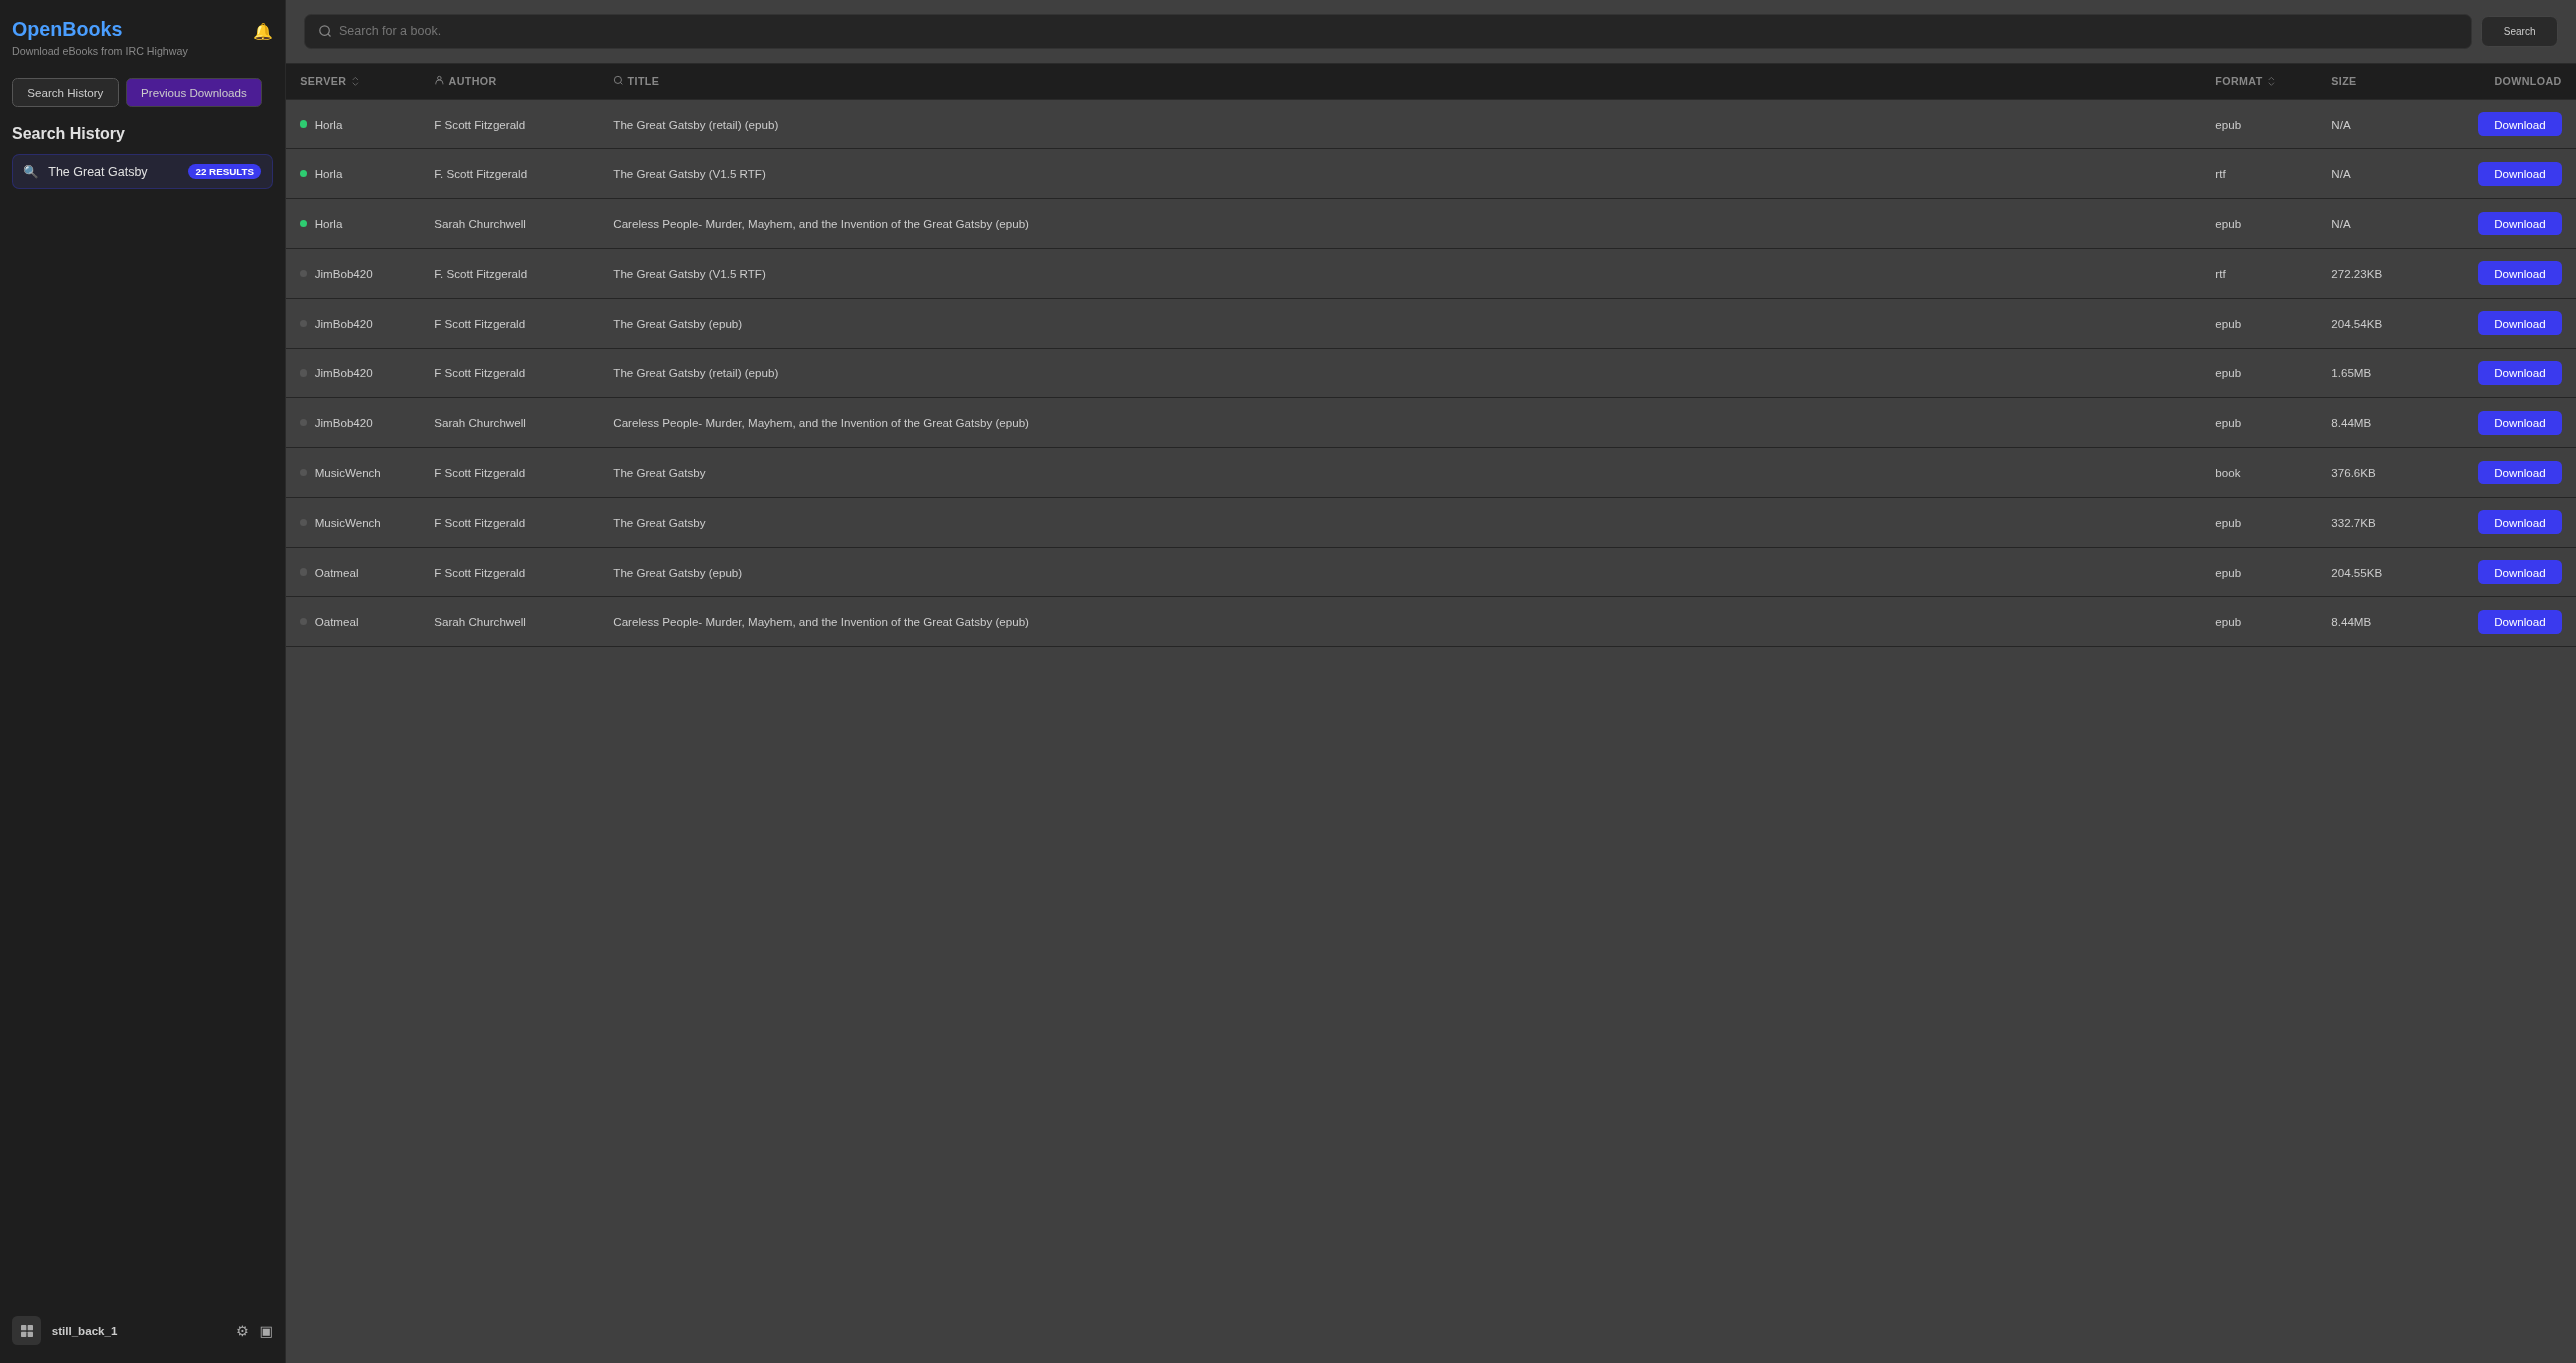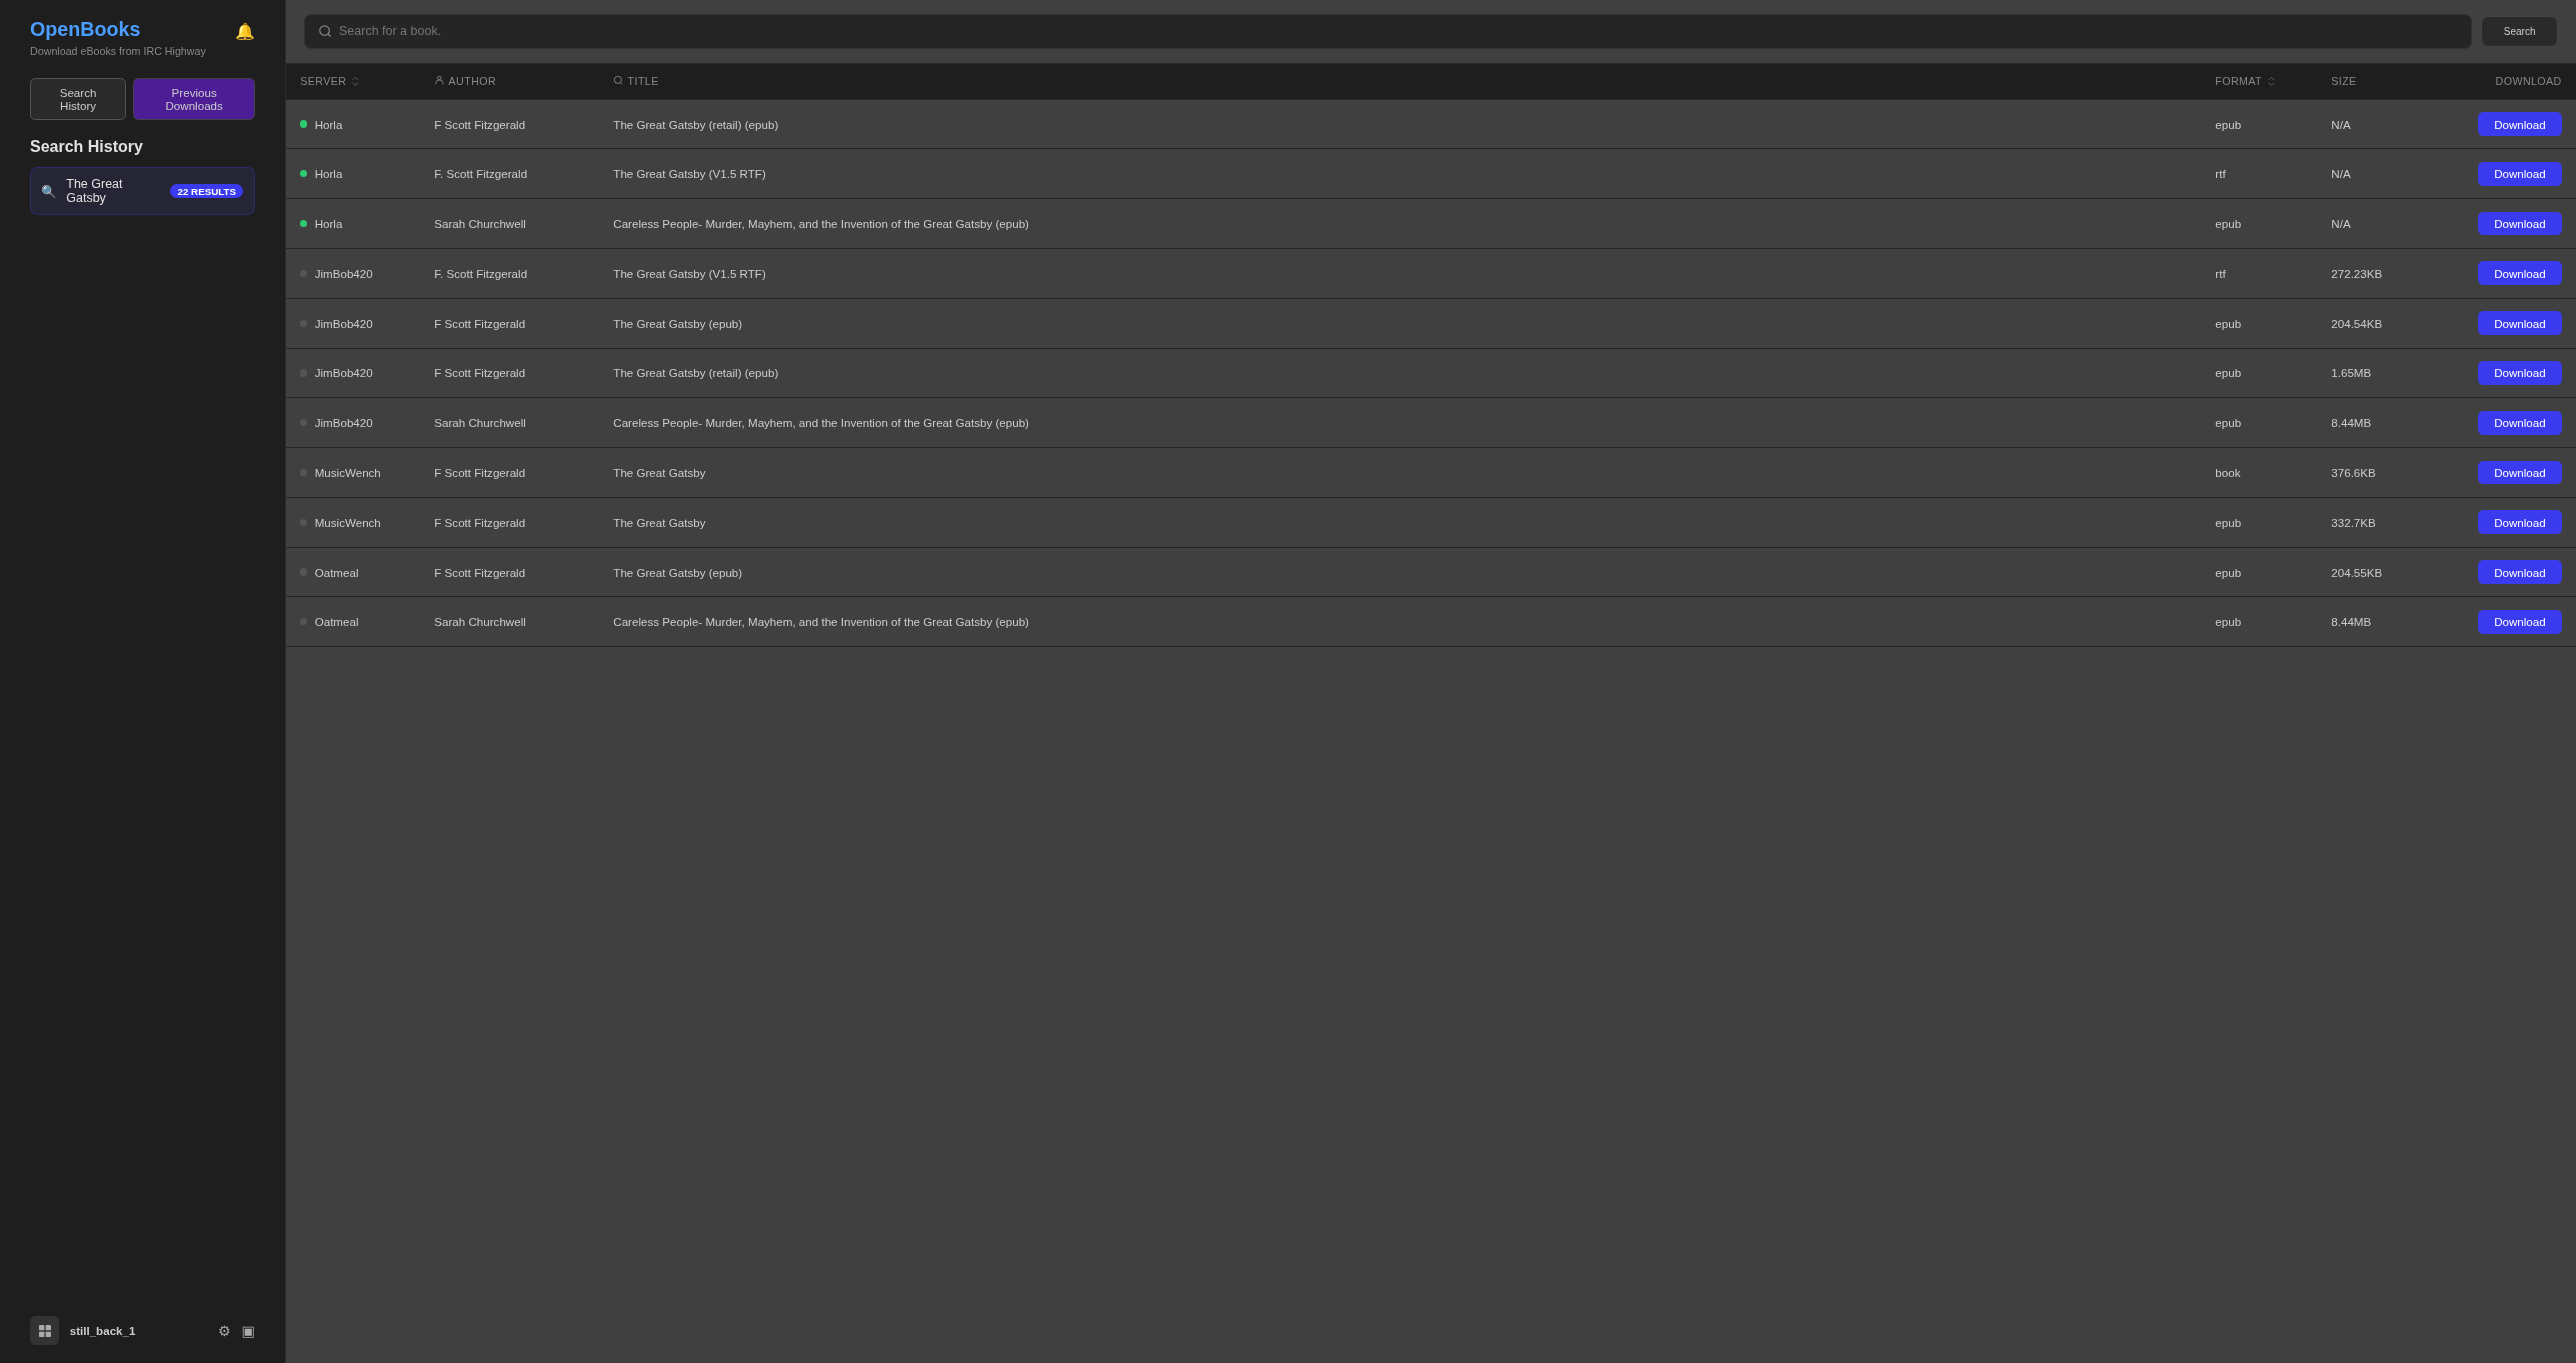--- a/index.html
+++ b/index.html
@@ -14,21 +14,21 @@
     }
 
     
     #sidebar {
       width: 286px;
       min-width: 286px;
       background: #1e1e1e;
       display: flex;
       flex-direction: column;
       border-right: 0.9px solid #2a2a2a;
-      padding: 18px 30px;
+      padding: 18px 12px;
     }
     .app-title {
       font-size: 19.7px;
       font-weight: 700;
       color: #4a9eff;
       margin-bottom: 3.6px;
     }
     .app-subtitle {
       font-size: 10.7px;
       color: #888;
@@ -194,21 +194,21 @@
       border-collapse: collapse;
     }
     thead tr {
       background: #1e1e1e;
       border-bottom: 0.9px solid #2a2a2a;
     }
     thead th {
       padding: 10.7px 14.3px;
       text-align: left;
       font-size: 10.7px;
-      font-weight: 400;
+      font-weight: 700;
       color: #888;
       letter-spacing: 0.4px;
       text-transform: uppercase;
     }
     thead th.server-col { width: 134px; }
     thead th.author-col { width: 179px; }
     thead th.title-col { }
     thead th.format-col { width: 116px; }
     thead th.size-col { width: 116px; }
     thead th.download-col { width: 143px; text-align: right; }

